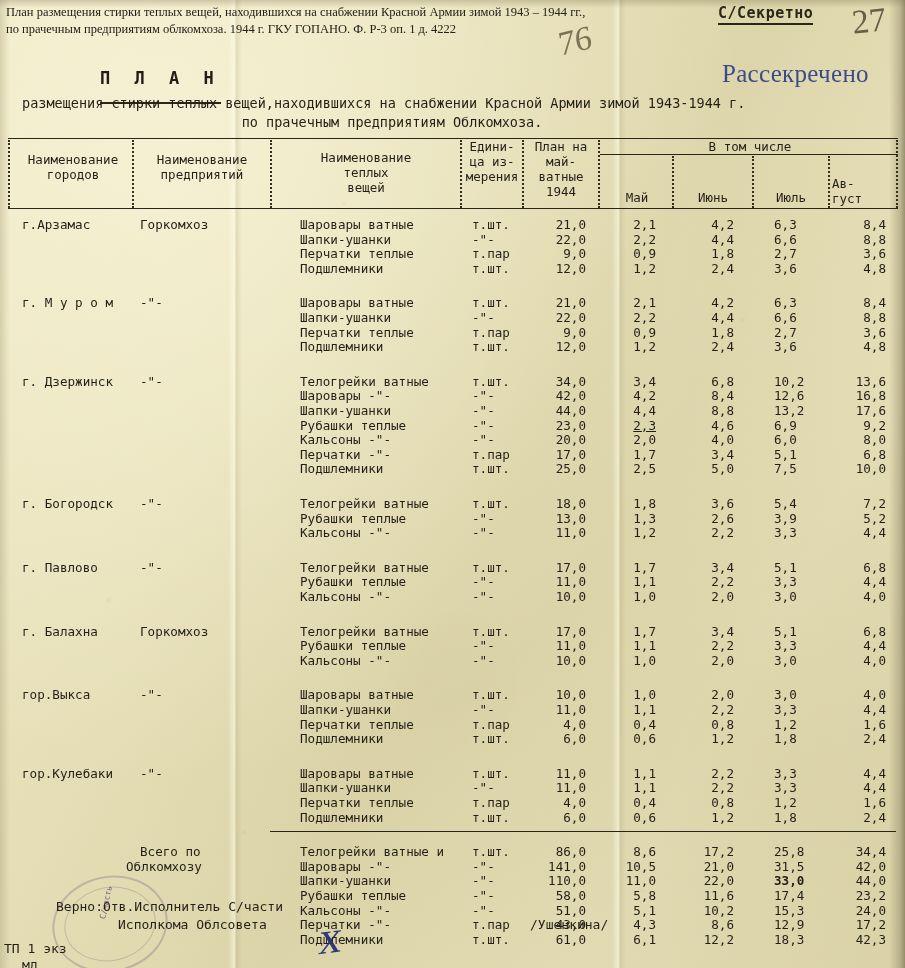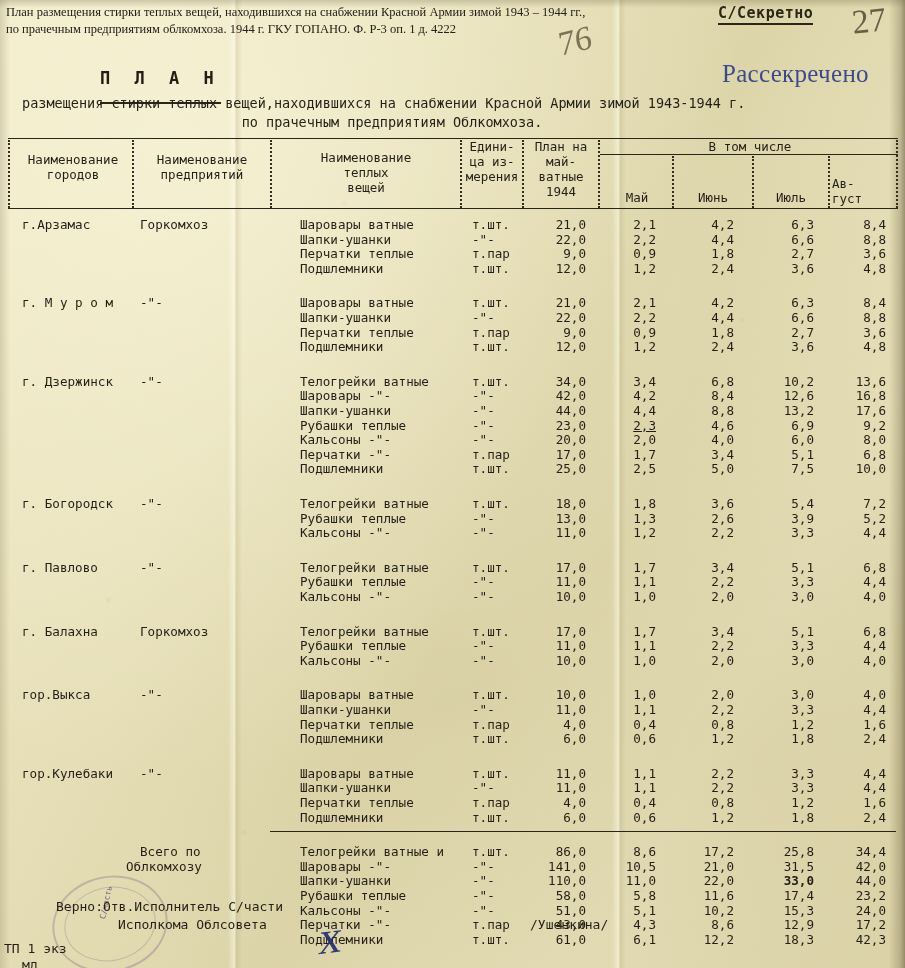--- a/index.html
+++ b/index.html
@@ -74,21 +74,21 @@
 
   .row{position:absolute;font-size:12.6px;line-height:14.6px;
        font-family:"DejaVu Sans Mono",monospace;color:#241f16;white-space:nowrap;}
   .city{left:14px;}
   .ent{left:132px;}
   .item{left:270px;padding-left:22px;}
   .unit{left:464px;}
   .c-plan{left:524px;width:54px;text-align:right;}
   .c-may{left:608px;width:40px;text-align:right;}
   .c-jun{left:686px;width:40px;text-align:right;}
-  .c-jul{left:766px;width:40px;text-align:right;}
+  .c-jul{left:766px;width:40px;text-align:left;}
   .c-aug{left:838px;width:40px;text-align:right;}
 
   
   #footer{position:absolute;left:0;top:890px;width:905px;}
   .ftxt{position:absolute;font-size:13px;line-height:18px;
         font-family:"DejaVu Sans Mono",monospace;color:#241f16;}
   #stamp{position:absolute;left:52px;top:876px;width:112px;height:92px;
     border:2px solid rgba(90,55,110,.45);border-radius:50%;
     transform:rotate(-12deg);opacity:.55;}
   #stamp:after{content:"";position:absolute;left:10px;top:9px;right:10px;bottom:9px;

